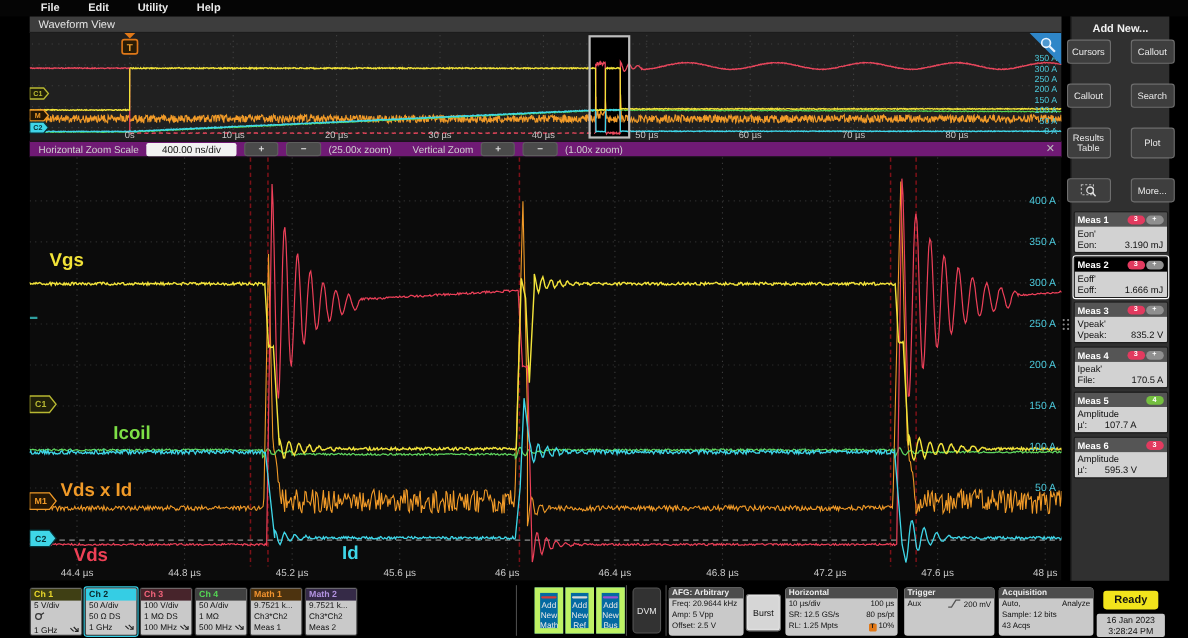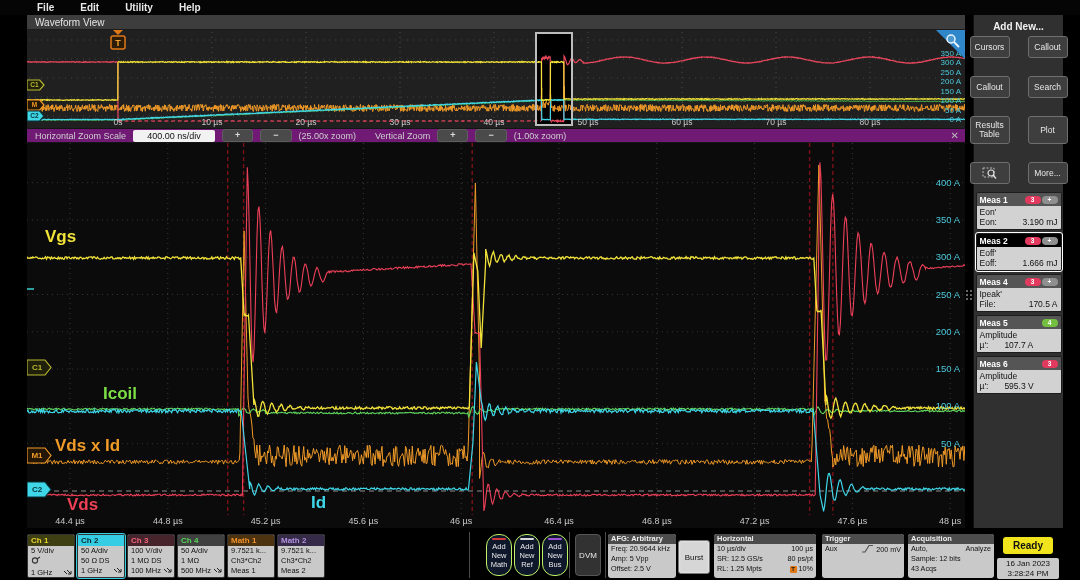--- a/index.html
+++ b/index.html
@@ -42,21 +42,21 @@
   .meas-l2 .mval{margin-left:auto;}
   .meas-l2.inline .mval{margin-left:16px;}
   
   #bottombar{position:absolute;left:0;top:528px;width:1080px;height:52px;background:#000;}
   .ch-badge{position:absolute;top:6px;width:48px;height:44px;border-radius:2px;overflow:hidden;background:#c9c9c9;border:1px solid #333;box-sizing:border-box;}
   .ch-badge.selected{outline:1px solid #35cde4;}
   .ch-hdr{height:11px;font-size:8px;font-weight:bold;line-height:11px;padding:0 3px;}
   .ch-row{font-size:7.5px;color:#111;line-height:10px;padding:0 3px;position:relative;white-space:nowrap;}
   .ch-row .trail-icon{position:absolute;right:2px;top:1px;}
   .vsep{position:absolute;top:4px;width:1px;height:46px;background:#4a4a4a;}
-  .addnew{position:absolute;top:6px;width:26px;height:42px;background:#0f172a;border:1px solid #bef264;border-radius:12px;color:#e8e8e8;font-size:7.5px;text-align:center;box-sizing:border-box;padding-top:3px;line-height:9px;}
+  .addnew{position:absolute;top:6px;width:26px;height:42px;background:#0369a1;border:5px solid #bef264;border-radius:0;color:#e8e8e8;font-size:7.5px;text-align:center;box-sizing:border-box;padding-top:3px;line-height:9px;}
   .addnew .stripe{display:block;width:14px;height:2px;margin:0 auto 2px auto;border-radius:1px;}
   #dvm-btn{position:absolute;left:575px;top:6px;width:26px;height:42px;background:#323232;border:1px solid #555;border-radius:4px;color:#e8e8e8;font-size:8px;display:flex;align-items:center;justify-content:center;box-sizing:border-box;}
   .panel{position:absolute;top:6px;background:#c9c9c9;border-radius:3px;overflow:hidden;box-sizing:border-box;}
   .panel-hdr{background:#4c4c4c;color:#eee;font-size:7.5px;font-weight:bold;height:10px;line-height:10px;padding:0 3px;}
   .p-row{font-size:7.2px;color:#111;line-height:10.2px;padding:0 3px;display:flex;white-space:nowrap;}
   .p-row .pr{margin-left:auto;}
   #burst-btn{position:absolute;left:678px;top:12px;width:30px;height:32px;background:#d6d6d6;border:1px solid #777;border-radius:3px;font-size:8px;color:#111;display:flex;align-items:center;justify-content:center;box-shadow:inset 0 0 2px #fff;}
   .t-flag{display:inline-block;background:#e07818;color:#1a1a1a;font-size:6px;font-weight:bold;width:7px;height:7px;line-height:7px;text-align:center;border-radius:1px;margin:0 2px 0 0;}
   #ready-btn{position:absolute;left:1003px;top:9px;width:50px;height:17px;background:#f2e41c;border-radius:3px;color:#111;font-size:10px;font-weight:bold;display:flex;align-items:center;justify-content:center;}
   #datetime{position:absolute;left:997px;top:30px;width:62px;height:21px;background:#c9c9c9;border-radius:2px;color:#111;font-size:8px;text-align:center;line-height:10px;padding-top:1px;box-sizing:border-box;}
@@ -308,20 +308,36 @@
           <div class="meas-body">
             <div class="meas-l1">Eoff'</div>
             <div class="meas-l2">
               <span>Eoff:</span>
               <span class="mval">1.666 mJ</span>
             </div>
           </div>
         </div>
         <div class="meas-card">
           <div class="meas-hdr">
+            <span class="meas-name">Meas 3</span>
+            <div class="meas-badges">
+              <span class="mbadge" style="background: rgb(226, 58, 95);">3</span>
+              <span class="mbadge" style="background: rgb(143, 143, 143);">+</span>
+            </div>
+          </div>
+          <div class="meas-body">
+            <div class="meas-l1">Vpeak'</div>
+            <div class="meas-l2">
+              <span>Vpeak:</span>
+              <span class="mval">835.2 V</span>
+            </div>
+          </div>
+        </div>
+        <div class="meas-card">
+          <div class="meas-hdr">
             <span class="meas-name">Meas 4</span>
             <div class="meas-badges">
               <span class="mbadge" style="background: rgb(226, 58, 95);">3</span>
               <span class="mbadge" style="background: rgb(143, 143, 143);">+</span>
             </div>
           </div>
           <div class="meas-body">
             <div class="meas-l1">Ipeak'</div>
             <div class="meas-l2">
               <span>File:</span>

